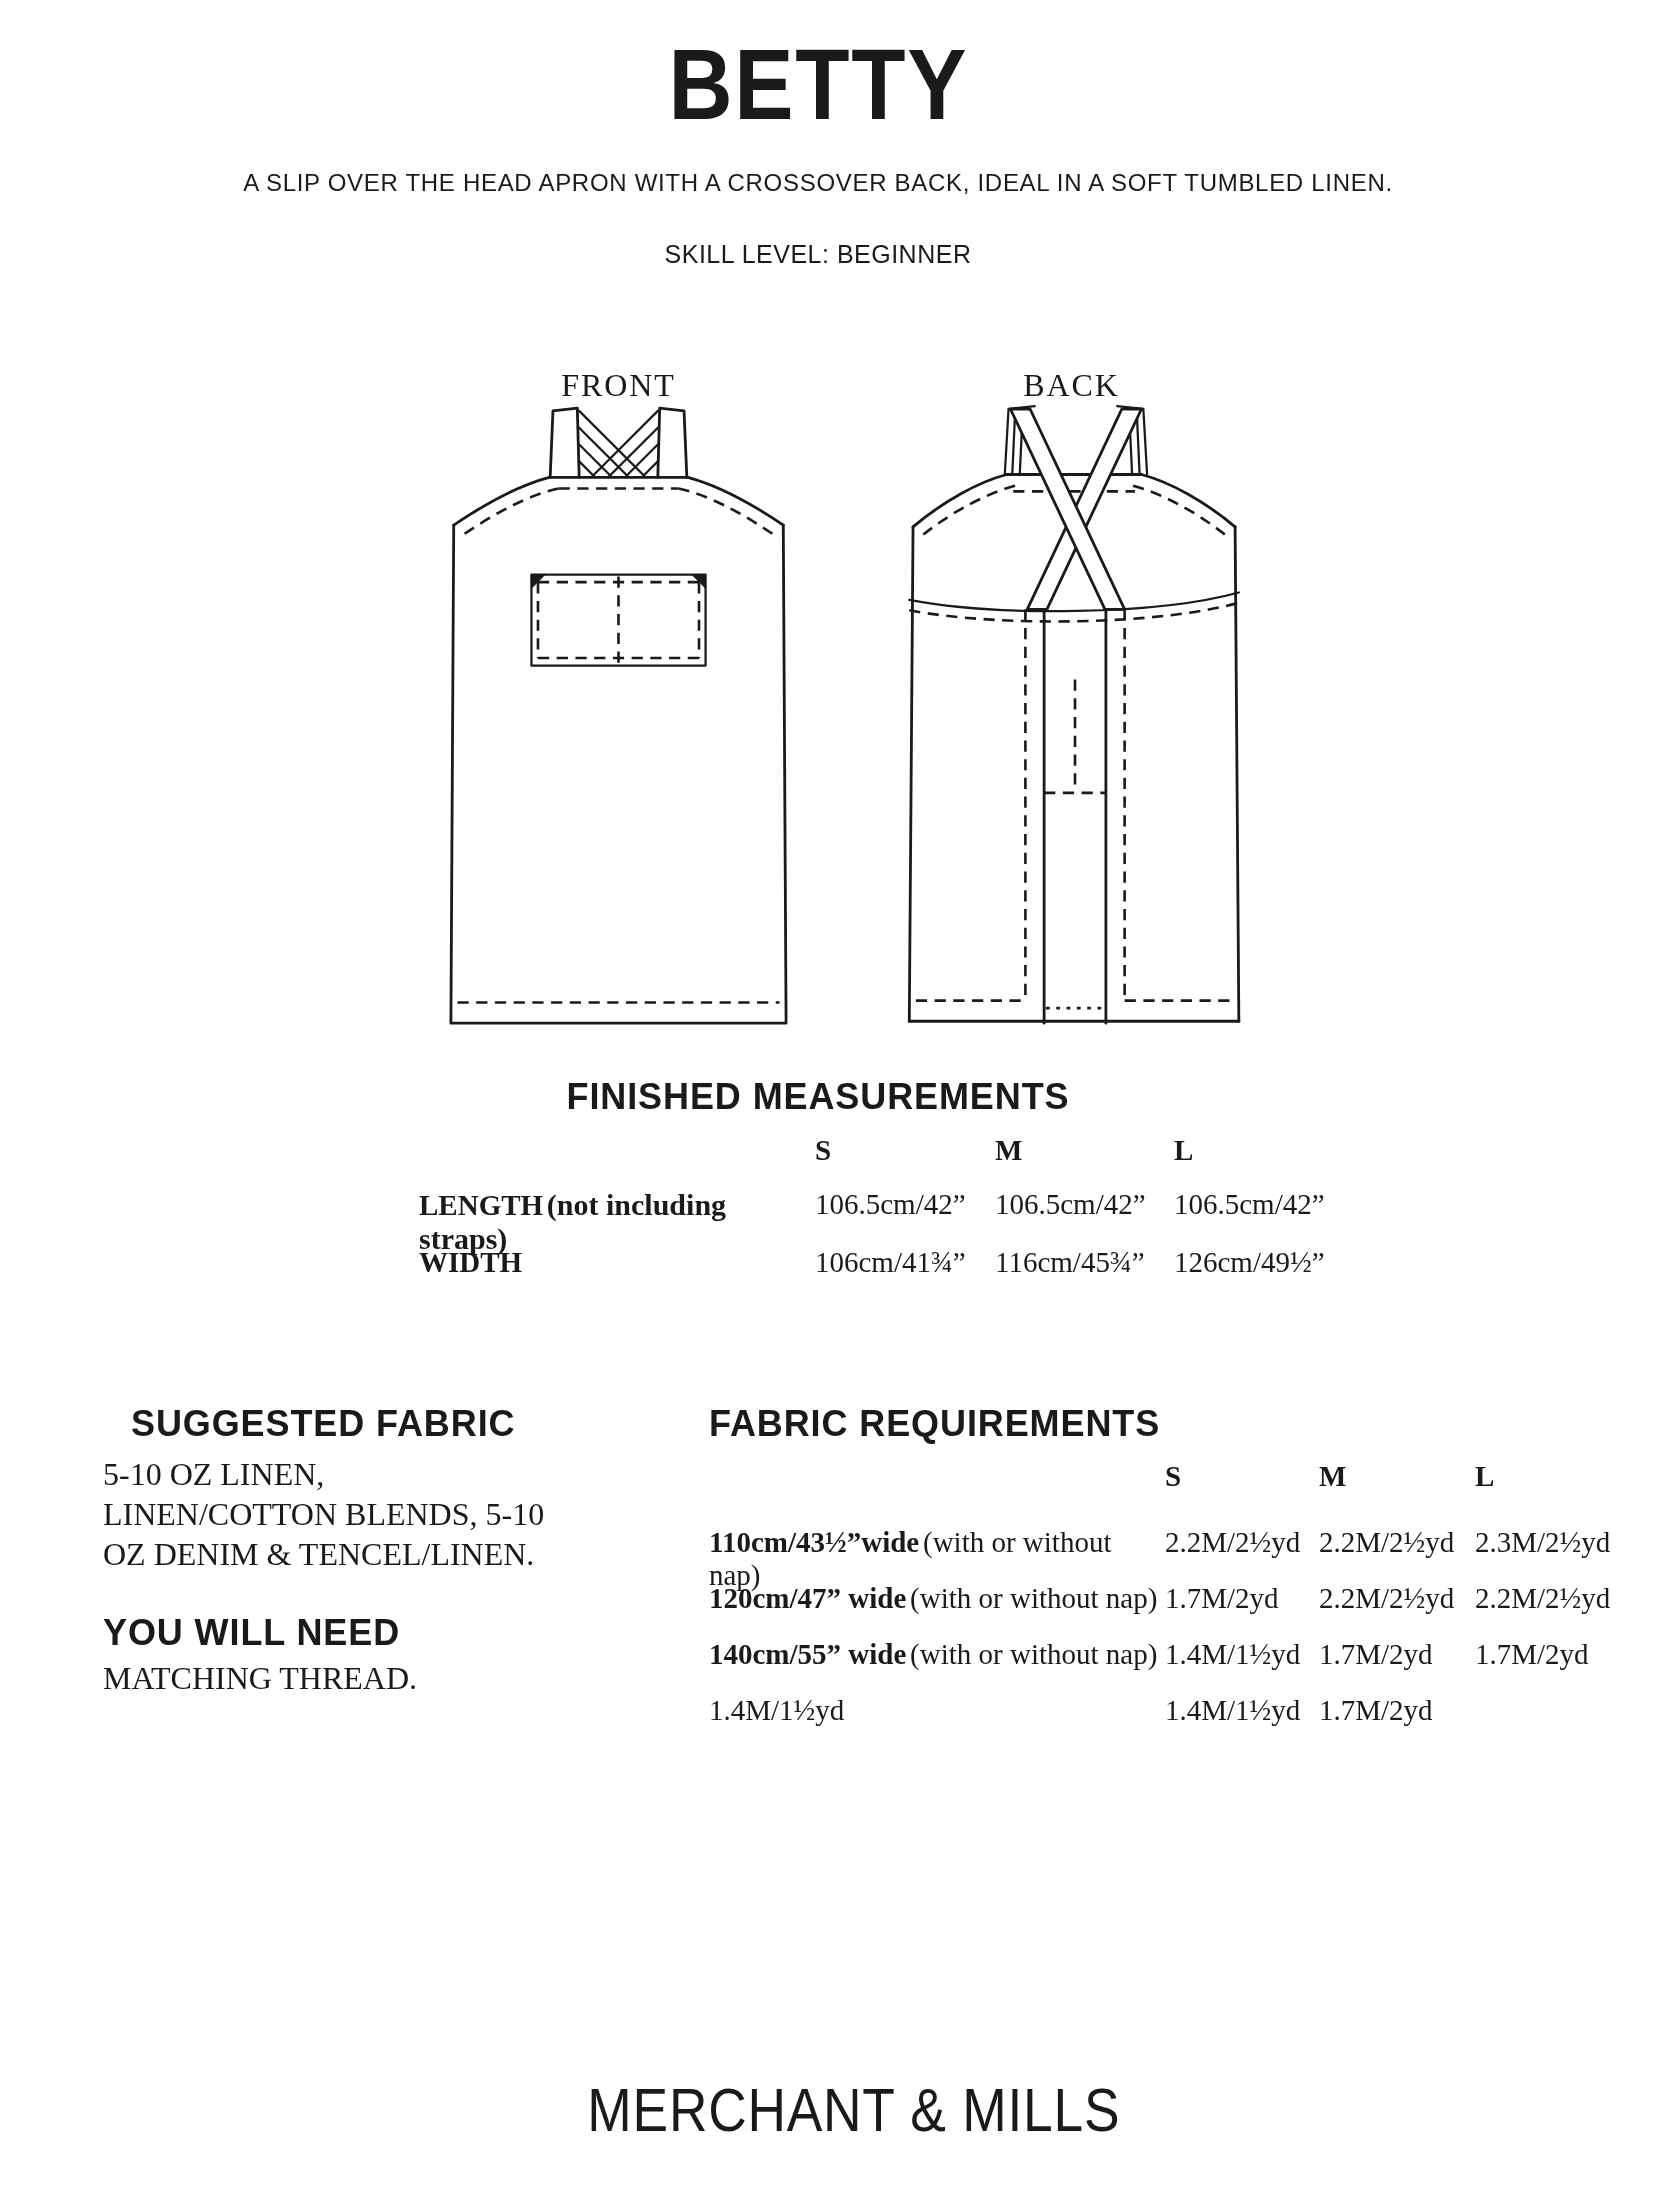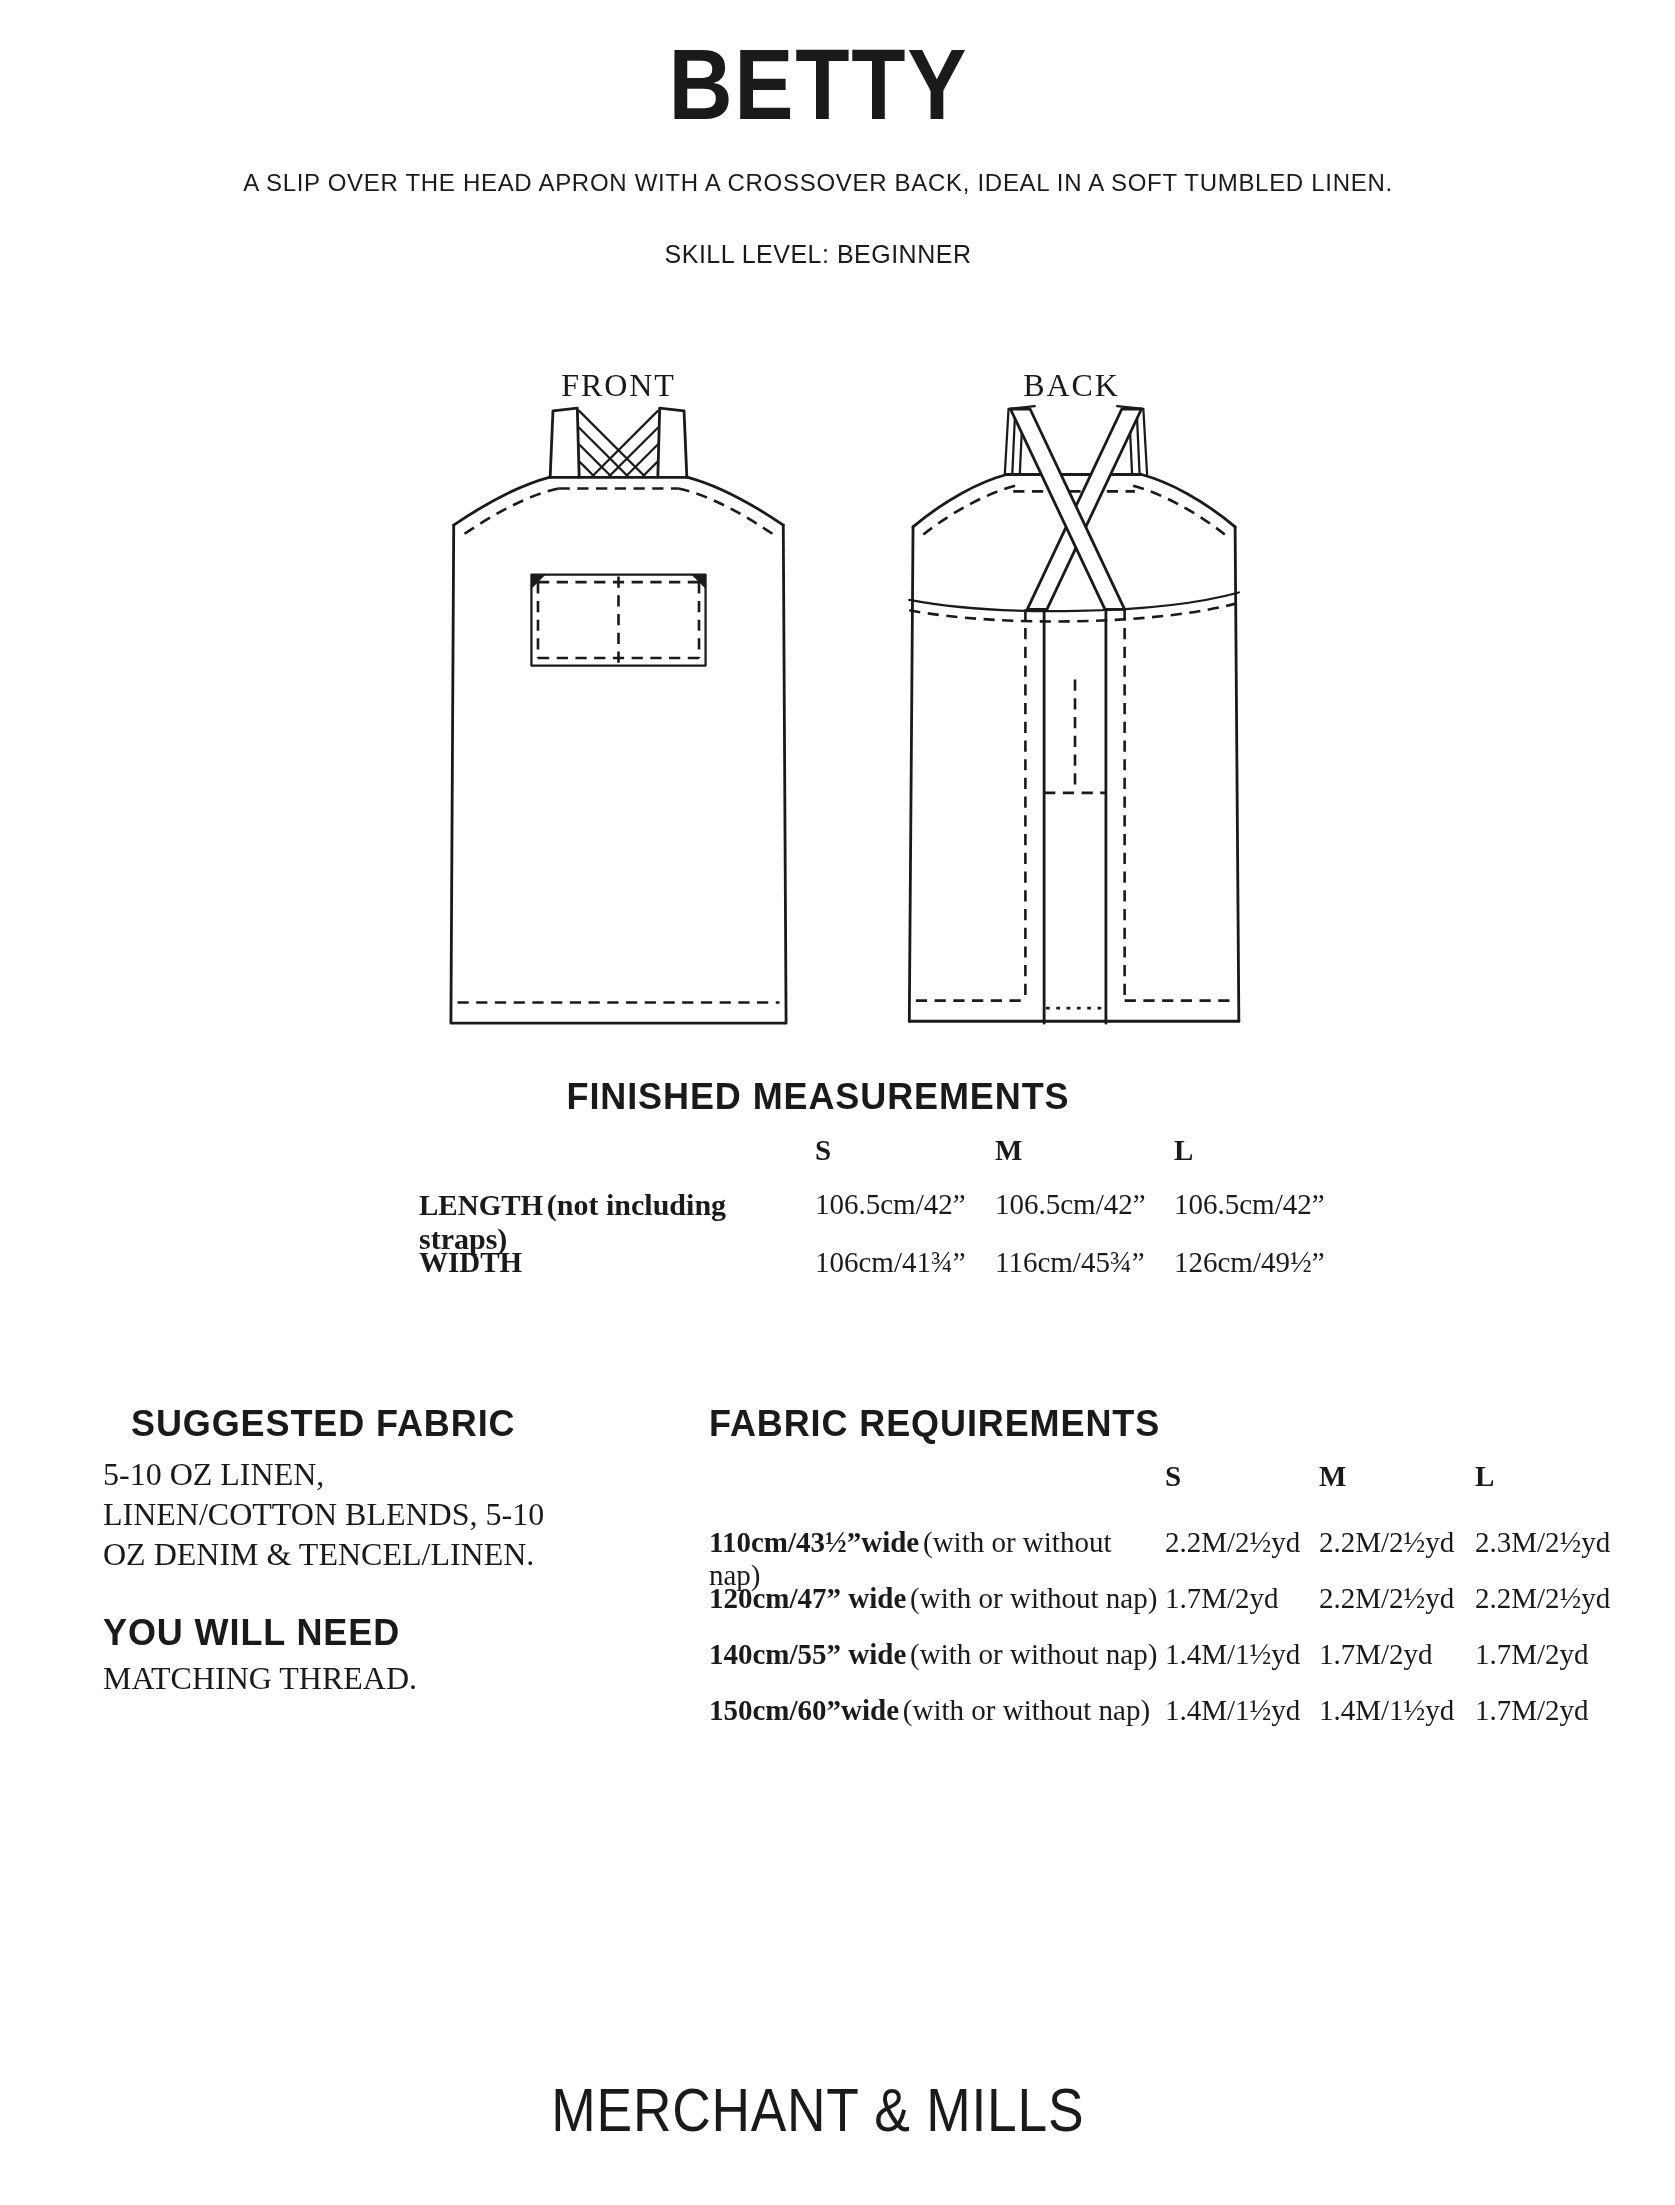--- a/index.html
+++ b/index.html
@@ -82,20 +82,21 @@
     align-items:start;
   }
   .fr-note{font-size:29px;font-weight:400;}
   
   .footer-logo{
     top:2074px;
     font-family:"Liberation Sans", sans-serif;
     font-size:62px;
     font-weight:400;
     letter-spacing:0.9px;
+    padding-left:36px;
   }
   .footer-logo .squeeze{display:inline-block;transform:scaleX(0.86);transform-origin:center;}
   
   .ln{fill:none;stroke:#1a1a1a;stroke-width:3;stroke-linecap:round;stroke-linejoin:round;}
   .thin{stroke-width:2.4;}
   .dash{fill:none;stroke:#1a1a1a;stroke-width:2.8;stroke-dasharray:12 8;stroke-linecap:butt;}
   .dot{fill:none;stroke:#1a1a1a;stroke-width:3;stroke-dasharray:4 7;}
   .band{fill:#ffffff;stroke:#1a1a1a;stroke-width:3;stroke-linejoin:round;}
   .tri{fill:#1a1a1a;stroke:none;}
 </style>
@@ -233,24 +234,20 @@
     <div class="serif-val">2.2M/2½yd</div>
 
     <div>
       <span class="serif-bold">140cm/55” wide</span>
       <span class="fr-note">(with or without nap)</span>
     </div>
     <div class="serif-val">1.4M/1½yd</div>
     <div class="serif-val">1.7M/2yd</div>
     <div class="serif-val">1.7M/2yd</div>
 
-    <div>
-      <span class="serif-bold">150cm/60”wide</span>
-      <span class="fr-note">(with or without nap)</span>
-    </div>
     <div class="serif-val">1.4M/1½yd</div>
     <div class="serif-val">1.4M/1½yd</div>
     <div class="serif-val">1.7M/2yd</div>
   </div>
 
   <div class="abs center-x footer-logo">
     <span class="squeeze">MERCHANT &amp; MILLS</span>
   </div>
 
 </div>

